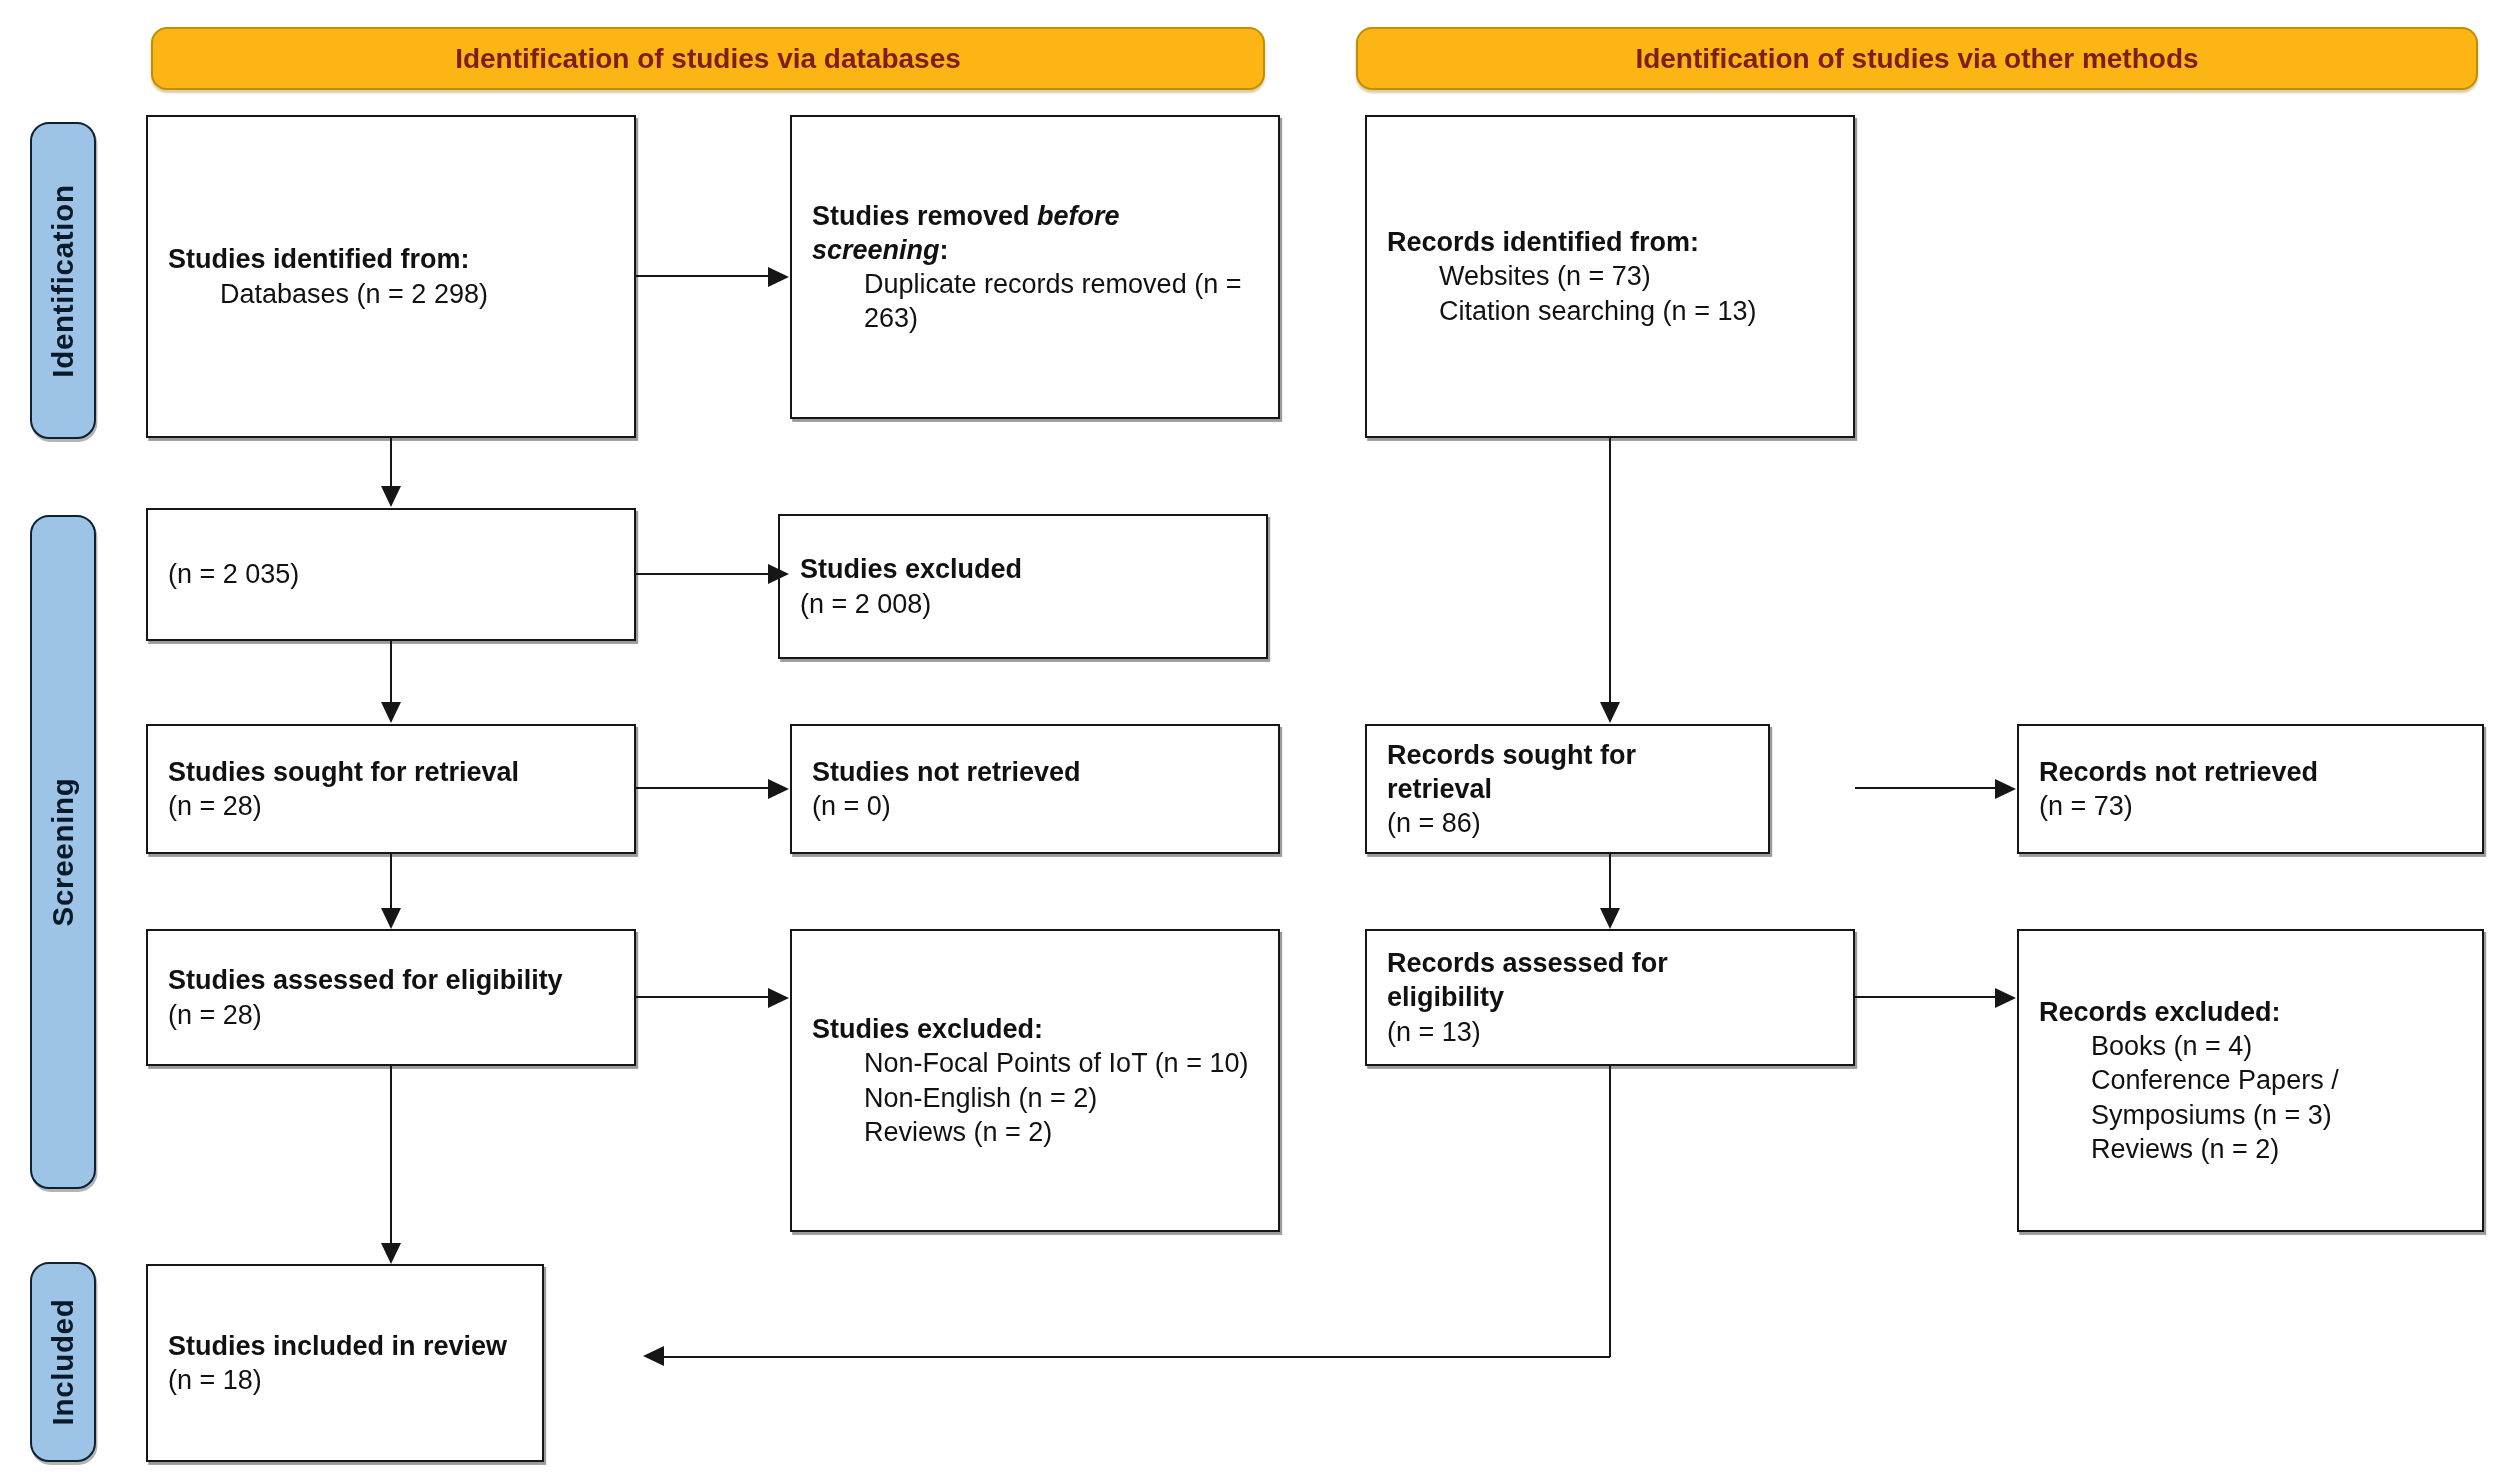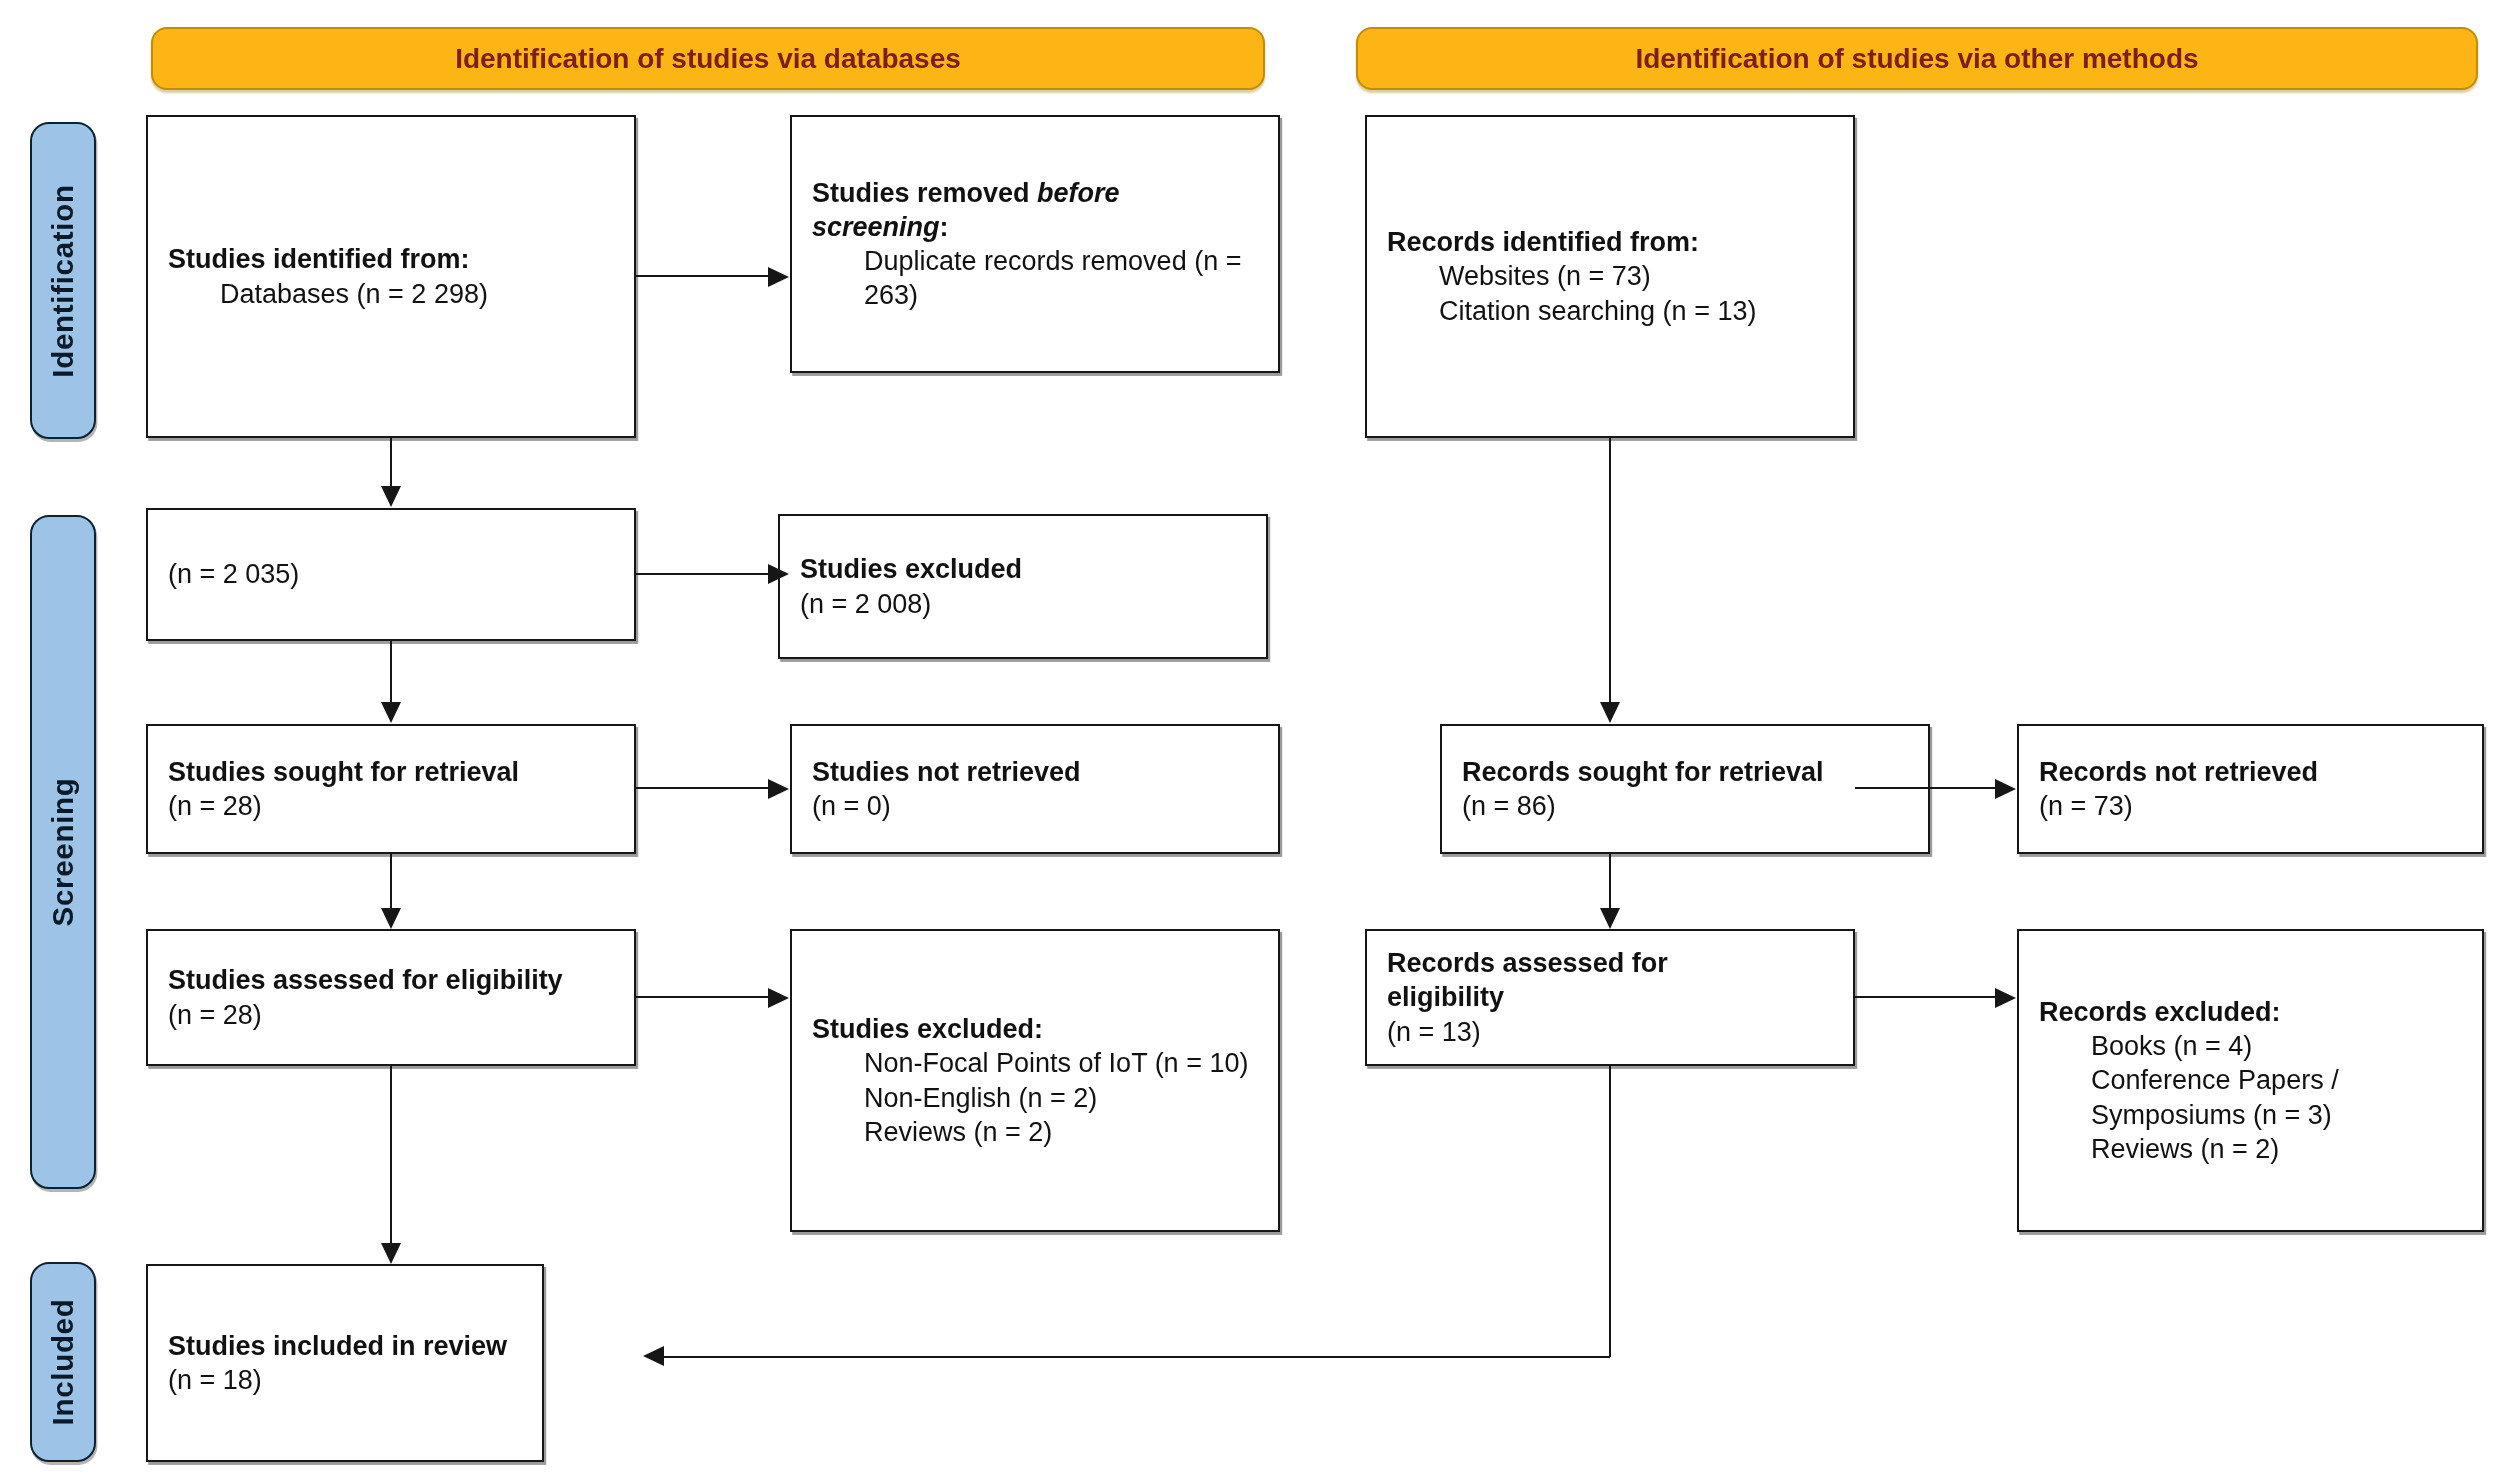--- a/index.html
+++ b/index.html
@@ -75,21 +75,21 @@
   <span>Screening</span>
 </div>
 <div class="stage" style="top:1262px; height:200px;">
   <span>Included</span>
 </div>
 
 <div class="box" style="left:146px; top:115px; width:490px; height:323px;">
   <div class="t">Studies identified from:</div>
   <div class="i">Databases (n = 2 298)</div>
 </div>
-<div class="box" style="left:790px; top:115px; width:490px; height:258px;">
+<div class="box" style="left:790px; top:115px; width:490px; height:304px;">
   <div class="t"><span>Studies removed </span><em>before screening</em><span>:</span></div>
   <div class="i">Duplicate records removed (n = 263)</div>
 </div>
 <div class="box" style="left:1365px; top:115px; width:490px; height:323px;">
   <div class="t">Records identified from:</div>
   <div class="i">Websites (n = 73)</div>
   <div class="i">Citation searching (n = 13)</div>
 </div>
 
 <div class="box" style="left:146px; top:508px; width:490px; height:133px;">
@@ -101,21 +101,21 @@
 </div>
 
 <div class="box" style="left:146px; top:724px; width:490px; height:130px;">
   <div class="t">Studies sought for retrieval</div>
   <div class="c">(n = 28)</div>
 </div>
 <div class="box" style="left:790px; top:724px; width:490px; height:130px;">
   <div class="t">Studies not retrieved</div>
   <div class="c">(n = 0)</div>
 </div>
-<div class="box" style="left:1440px; top:724px; width:490px; height:130px;">
+<div class="box" style="left:1365px; top:724px; width:405px; height:130px;">
   <div class="t">Records sought for retrieval</div>
   <div class="c">(n = 86)</div>
 </div>
 <div class="box" style="left:2017px; top:724px; width:467px; height:130px;">
   <div class="t">Records not retrieved</div>
   <div class="c">(n = 73)</div>
 </div>
 
 <div class="box" style="left:146px; top:929px; width:490px; height:137px;">
   <div class="t nowrap">Studies assessed for eligibility</div>

